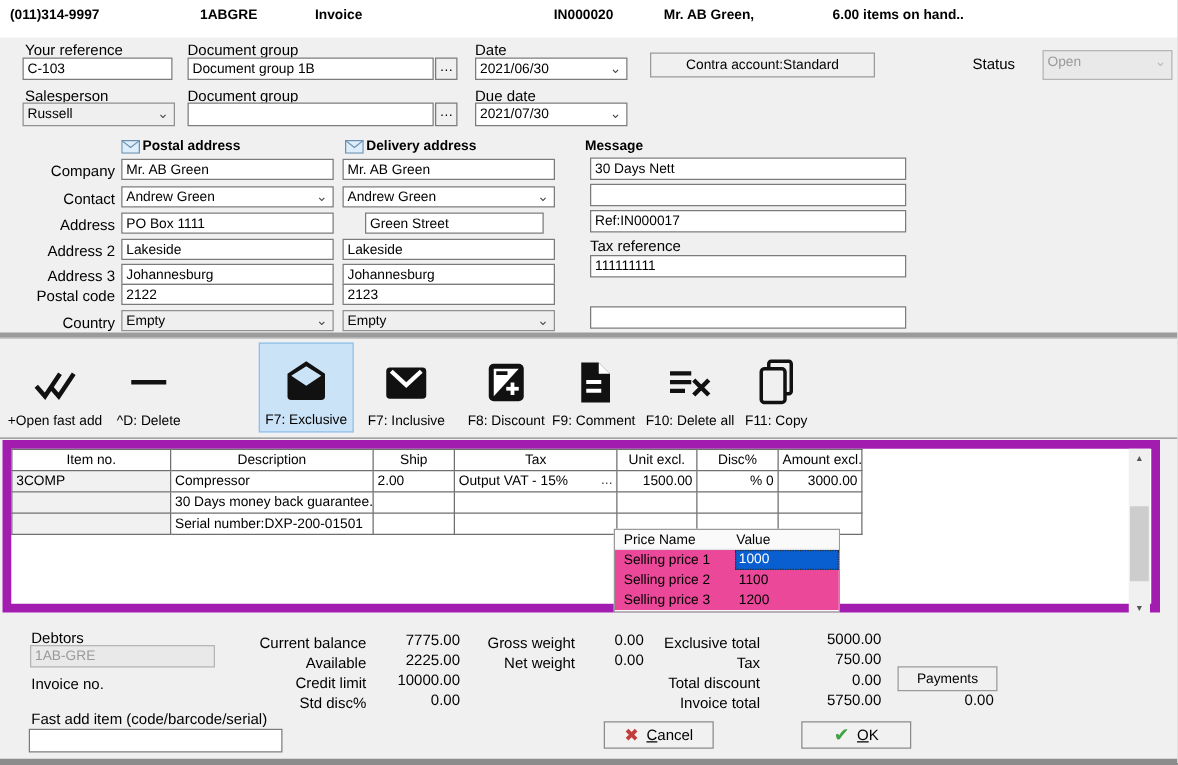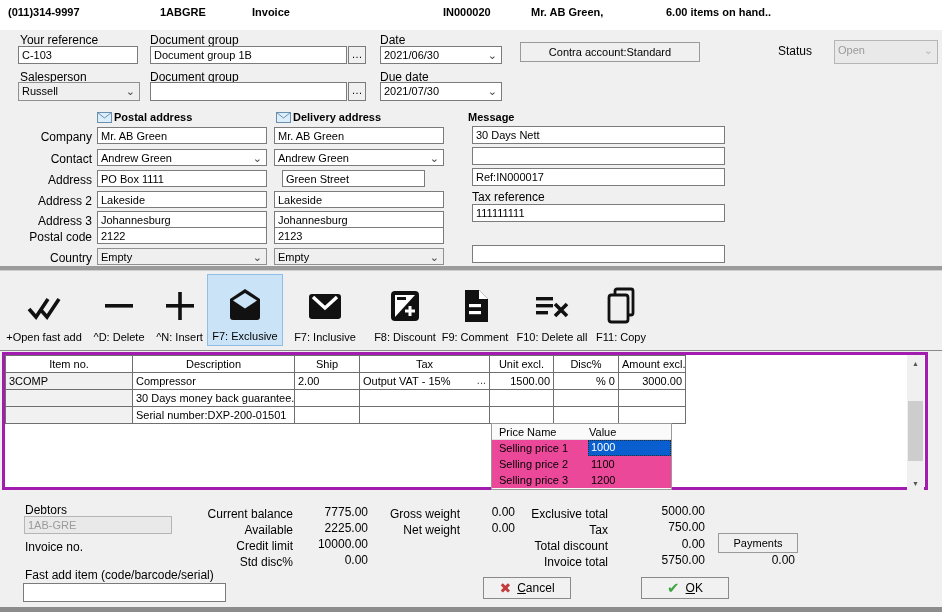--- a/index.html
+++ b/index.html
@@ -25,21 +25,21 @@
   .bold-hdr{position:absolute;font-weight:bold;font-size:11px;white-space:nowrap;}
   
   #divider{position:absolute;left:0;top:266px;width:942px;height:5px;background:#9b9b9b;border-bottom:1px solid #cfcfcf;}
   
   .tbtn{position:absolute;top:274px;height:72px;display:flex;flex-direction:column;
         align-items:center;justify-content:flex-end;padding-bottom:3px;font-size:11px;white-space:nowrap;}
   .tbtn.sel{background:#cbe3f7;border:1px solid #8fbfe8;}
   .ticon{height:44px;display:flex;align-items:center;justify-content:center;margin-bottom:3px;}
   #toolbar-sep{position:absolute;left:0;top:350px;width:942px;height:1px;background:#8a8a8a;}
   
-  #grid-wrap{position:absolute;left:2px;top:352px;width:926px;height:138px;background:#fff;border:3px solid #a21caf;}
+  #grid-wrap{position:absolute;left:2px;top:352px;width:926px;height:138px;background:#fff;border:7px solid #a21caf;}
   table.grid{border-collapse:collapse;table-layout:fixed;width:680px;}
   .grid th,.grid td{border:1px solid #6f6f6f;font-size:11px;font-weight:normal;
         height:17px;padding:0 3px;white-space:nowrap;overflow:hidden;}
   .grid th{text-align:center;}
   .c-item{background:#f1f1f1;}
   .num{text-align:right;}
   .taxcell{position:relative;}
   .taxmore{position:absolute;right:3px;top:1px;color:#444;}
   .sel-cell{background:#0a64cd;color:#fff;}
   
@@ -152,21 +152,21 @@
   <div class="inp combo gray" style="left:97px;top:248px;width:170px;height:17px">
     <span>Empty</span>
     <span class="chev">⌄</span>
   </div>
 
   <div class="inp" style="left:274px;top:127px;width:170px;height:17px">Mr. AB Green</div>
   <div class="inp combo" style="left:274px;top:149px;width:170px;height:17px">
     <span>Andrew Green</span>
     <span class="chev">⌄</span>
   </div>
-  <div class="inp" style="left:282px;top:170px;width:143px;height:17px">Green Street</div>
+  <div class="inp" style="left:292px;top:170px;width:143px;height:17px">Green Street</div>
   <div class="inp" style="left:274px;top:191px;width:170px;height:17px">Lakeside</div>
   <div class="inp" style="left:274px;top:211px;width:170px;height:17px">Johannesburg</div>
   <div class="inp" style="left:274px;top:227px;width:170px;height:17px">2123</div>
   <div class="inp combo gray" style="left:274px;top:248px;width:170px;height:17px">
     <span>Empty</span>
     <span class="chev">⌄</span>
   </div>
 
   <div class="inp" style="left:472px;top:126px;width:253px;height:18px">30 Days Nett</div>
   <div class="inp" style="left:472px;top:147px;width:253px;height:18px"></div>
@@ -189,29 +189,20 @@
 
   <div class="tbtn" style="left:86px;width:66px">
     <span class="ticon">
       <svg width="34" height="34" viewBox="0 0 34 34">
           <rect x="3" y="15" width="28" height="3.6" fill="#111"></rect>
         </svg>
     </span>
     <span>^D: Delete</span>
   </div>
 
-  <div class="tbtn" style="left:152px;width:55px">
-    <span class="ticon">
-      <svg width="34" height="34" viewBox="0 0 34 34">
-          <rect x="3" y="15" width="28" height="3.6" fill="#111"></rect>
-          <rect x="15.2" y="3" width="3.6" height="28" fill="#111"></rect>
-        </svg>
-    </span>
-    <span>^N: Insert</span>
-  </div>
 
   <div class="tbtn sel" style="left:207px;width:76px">
     <span class="ticon">
       <svg width="38" height="36" viewBox="0 0 38 36">
           <path d="M4 12 L19 2 L34 12 V30 a3 3 0 0 1 -3 3 H7 a3 3 0 0 1 -3 -3 Z" fill="#111"></path>
           <path d="M19 6 L31 13.5 L19 21.5 L7 13.5 Z" fill="#cbe3f7"></path>
         </svg>
     </span>
     <span>F7: Exclusive</span>
   </div>

